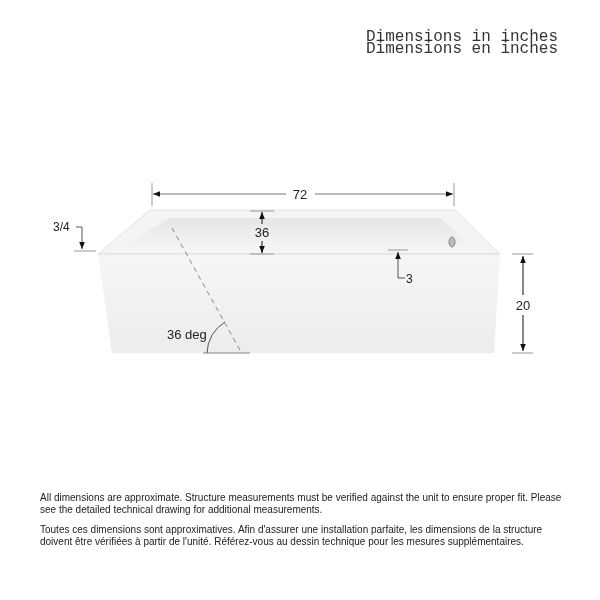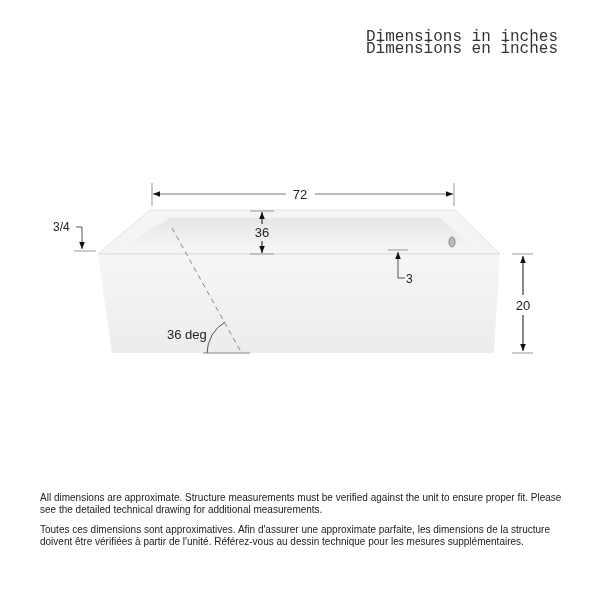--- a/index.html
+++ b/index.html
@@ -87,14 +87,14 @@
   <g>
     <line x1="172" y1="228" x2="241" y2="352" stroke="#888" stroke-width="1" stroke-dasharray="5,4"></line>
     <line x1="203" y1="353" x2="250" y2="353" stroke="#888" stroke-width="1"></line>
     <path d="M207,353 A37,37 0 0 1 225,322" fill="none" stroke="#555" stroke-width="1"></path>
     <text class="dim-label" x="167" y="339" font-size="13">36 deg</text>
   </g>
 </svg>
 
 <div class="notes">
   <p>All dimensions are approximate. Structure measurements must be verified against the unit to ensure proper fit. Please see the detailed technical drawing for additional measurements.</p>
-  <p>Toutes ces dimensions sont approximatives. Afin d'assurer une approximate parfaite, les dimensions de la structure doivent être vérifiées à partir de l'unité. Référez-vous au dessin technique pour les mesures supplémentaires.</p>
+  <p>Toutes ces dimensions sont approximatives. Afin d'assurer une installation parfaite, les dimensions de la structure doivent être vérifiées à partir de l'unité. Référez-vous au dessin technique pour les mesures supplémentaires.</p>
 </div>
 
 </body></html>

